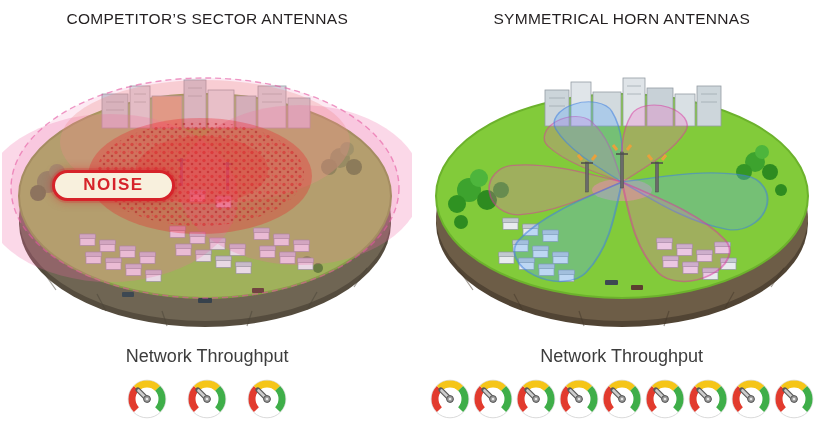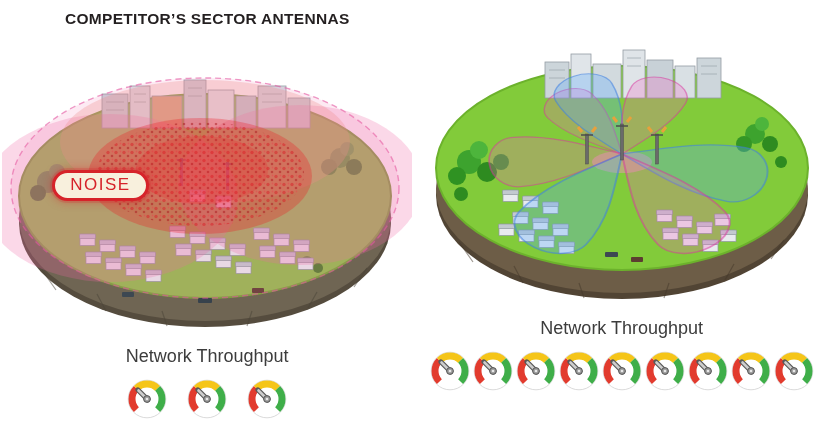--- a/index.html
+++ b/index.html
@@ -3,31 +3,31 @@
 <meta charset="utf-8">
 <style>
   html,body{margin:0;padding:0;background:#fff;}
   body{
     width:829px;height:443px;overflow:hidden;
     font-family:"Liberation Sans", sans-serif;color:#222;
   }
   .page{display:flex;width:829px;height:443px;background:var(--background,#fff);}
   .panel{width:50%;display:flex;flex-direction:column;align-items:center;}
   .panel-title{
-    margin:10px 0 0;font-size:15.5px;font-weight:700;letter-spacing:.3px;
+    margin:10px 0 0;font-size:15.5px;font-weight:400;letter-spacing:.3px;
     color:var(--title_text,#231f20);text-transform:uppercase;line-height:18px;
   }
   .scene{position:relative;width:410px;height:300px;margin-top:2px;}
   .scene svg{width:100%;height:100%;display:block;}
   .noise-badge{
     position:absolute;left:50px;top:140px;
     background:var(--noise_badge_bg,#f8f0dd);
     border:3px solid var(--noise_red,#d6232a);
-    border-radius:16px;padding:2px 15px 3px;
-    font-weight:400;font-size:17px;letter-spacing:1.5px;
+    border-radius:16px;padding:2px 28px 3px;
+    font-weight:700;font-size:17px;letter-spacing:1.5px;
     color:var(--noise_red,#d6232a);
     box-shadow:0 0 0 2px rgba(214,35,42,.18), 0 0 10px rgba(214,35,42,.55);
   }
   .throughput-label{margin-top:16px;font-size:18px;color:var(--throughput_text,#3c3c3c);}
   .gauges{display:flex;align-items:center;margin-top:12px;}
   .gauges-wide{gap:3px;}
   .gauges-narrow{gap:20px;}
   .gauges svg{width:40px;height:40px;flex:0 0 auto;}
   .seg{fill:none;stroke-width:7;}
   .seg-red{stroke:var(--gauge_red,#e23b2e);}
@@ -180,20 +180,21 @@
     <circle cx="20" cy="20" r="11" fill="#ffffff"></circle>
     <line x1="20.8" y1="20.8" x2="10.8" y2="10.8" stroke="#5a5a5a" stroke-width="5" stroke-linecap="round"></line>
     <line x1="20.5" y1="20.5" x2="11.5" y2="11.5" style="stroke:var(--gauge_needle,#cccccc)" stroke-width="2.6" stroke-linecap="round"></line>
     <circle cx="20" cy="20" r="3.4" fill="#9b9b9b" stroke="#555555" stroke-width="1"></circle>
     <circle cx="20" cy="20" r="1.3" fill="#e8e8e8"></circle>
   </svg>
 </div>
   </section>
 
   <section class="panel">
+    <h1 class="panel-title">SYMMETRICAL HORN ANTENNAS</h1>
 
     <div class="scene">
       <svg viewBox="0 0 410 300" aria-hidden="true">
         <defs>
           <g id="houseB">
             <rect x="0" y="3.5" width="15" height="8" fill="#e8ebee" stroke="#8e979e" stroke-width="0.7"></rect>
             <rect x="-0.5" y="0" width="16" height="4.5" rx="1" fill="#c2c9cf" stroke="#8e979e" stroke-width="0.7"></rect>
           </g>
           <path id="petal" d="M0,0 C-16,-34 -30,-62 -30,-92 A30,24 0 1 1 30,-92 C30,-62 16,-34 0,0 Z"></path>
         </defs>

